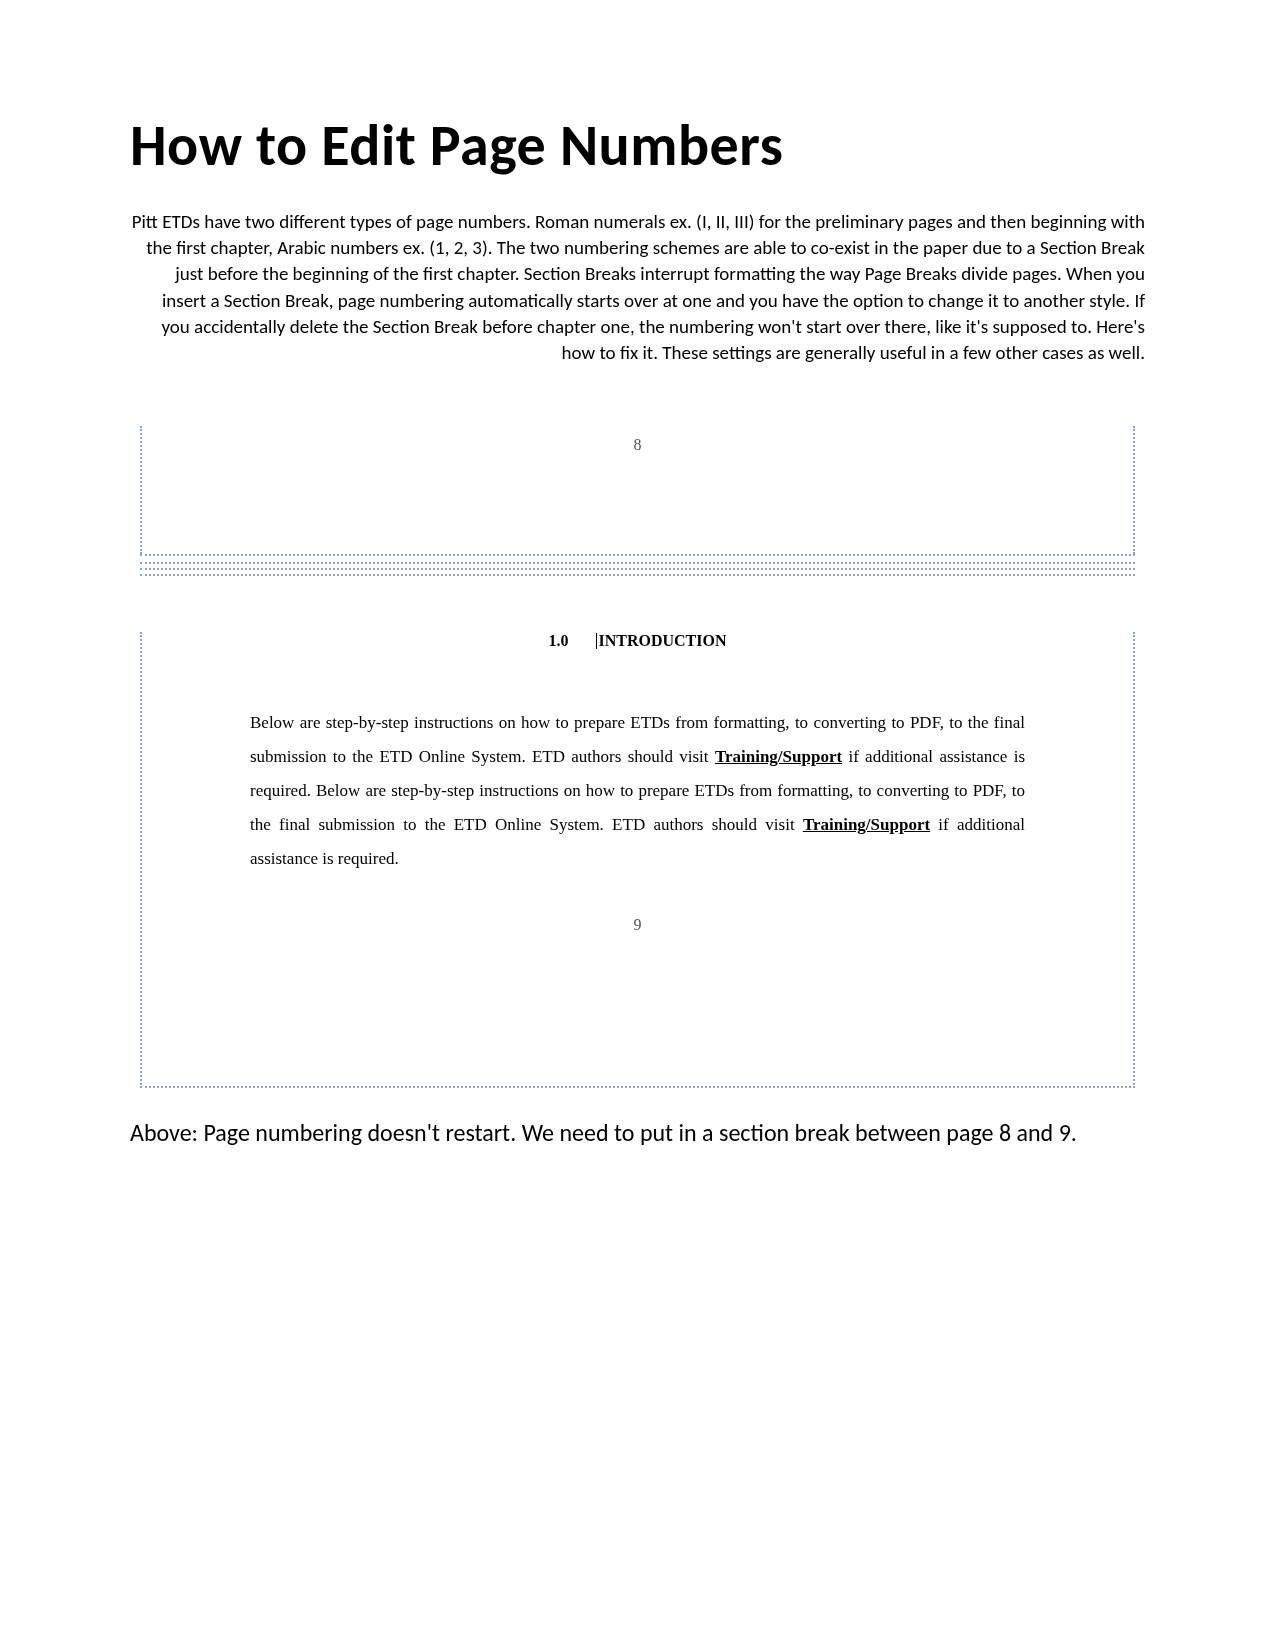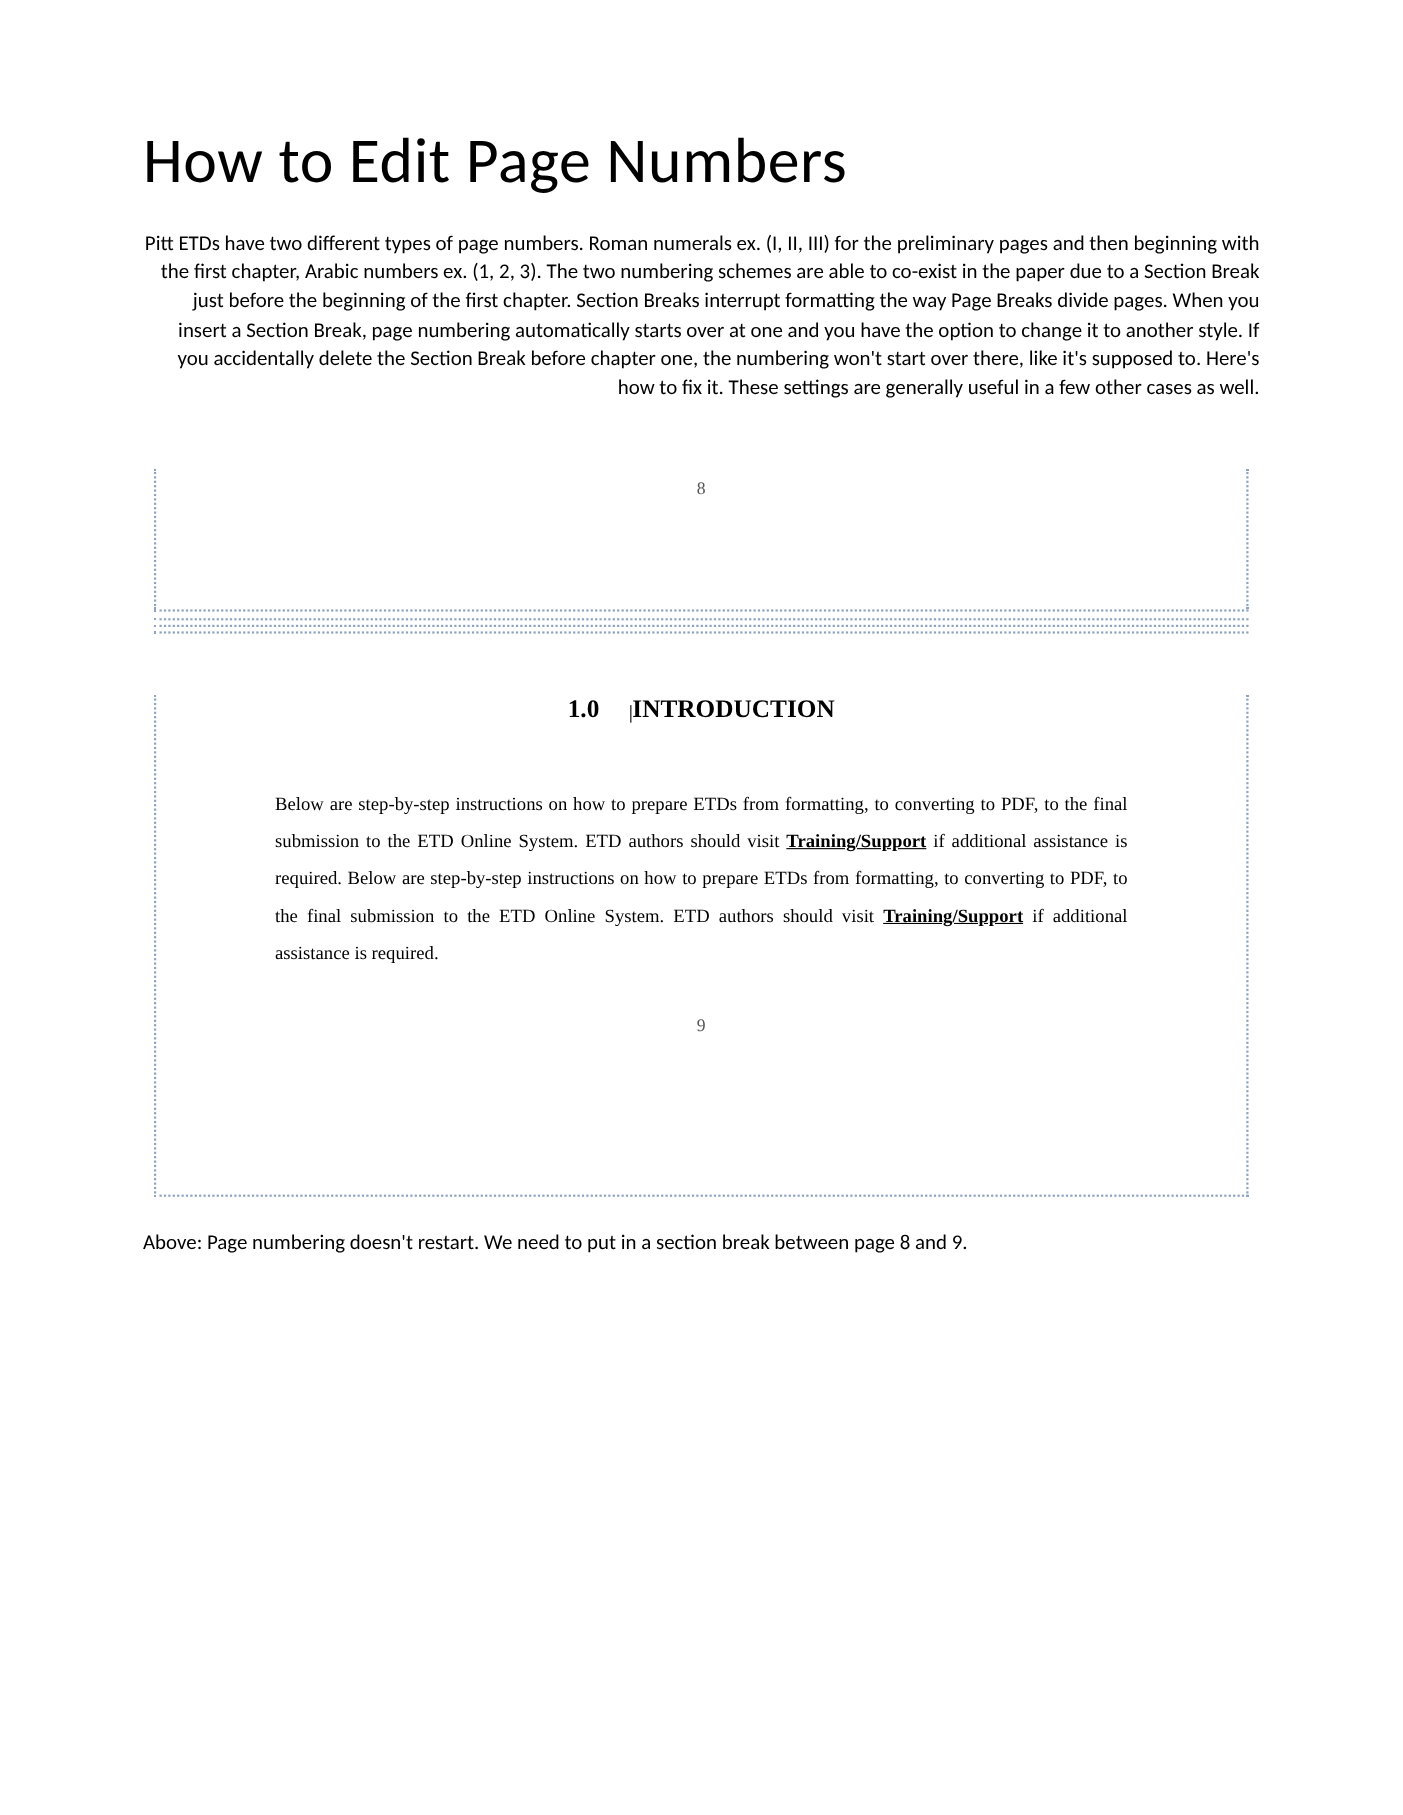--- a/index.html
+++ b/index.html
@@ -6,21 +6,21 @@
     body {
       background: #fff;
       width: 1275px;
       height: 1650px;
       font-family: Calibri, Arial, sans-serif;
       color: #000;
       padding: 110px 130px 0 130px;
     }
     .title {
       font-size: 58px;
-      font-weight: 400;
+      font-weight: 700;
       margin-bottom: 28px;
       letter-spacing: 0.5px;
     }
     .intro {
       font-size: 19px;
       line-height: 1.38;
       margin-bottom: 60px;
       text-align: right;
     }
     .figure-wrap {
@@ -61,42 +61,42 @@
       padding-top: 10px;
     }
     .page-num.bottom {
       padding-top: 40px;
       padding-bottom: 10px;
     }
     .chapter-heading {
       text-align: center;
       font-family: Garamond, Georgia, serif;
       font-weight: bold;
-      font-size: 23px;
+      font-size: 16px;
       margin-top: 56px;
       margin-bottom: 56px;
     }
     .chapter-num { margin-right: 28px; }
     .cursor {
       display:inline-block;
       width:1px; height:16px;
       background:#000;
       vertical-align:text-bottom;
       margin-right:1px;
     }
     .body-text {
       font-family: Garamond, Georgia, serif;
       font-size: 17px;
       line-height: 2.0;
       text-align: justify;
       padding: 0 108px;
     }
     .body-text .u { text-decoration: underline; font-weight: bold; }
     .caption {
-      font-size: 19px;
+      font-size: 24px;
       margin-top: 30px;
     }
     .bottom-border {
       border-bottom: 2px dotted #8da3c0;
     }
   </style>
 </head>
 <body>
 
 <h1 class="title">How to Edit Page Numbers</h1>

